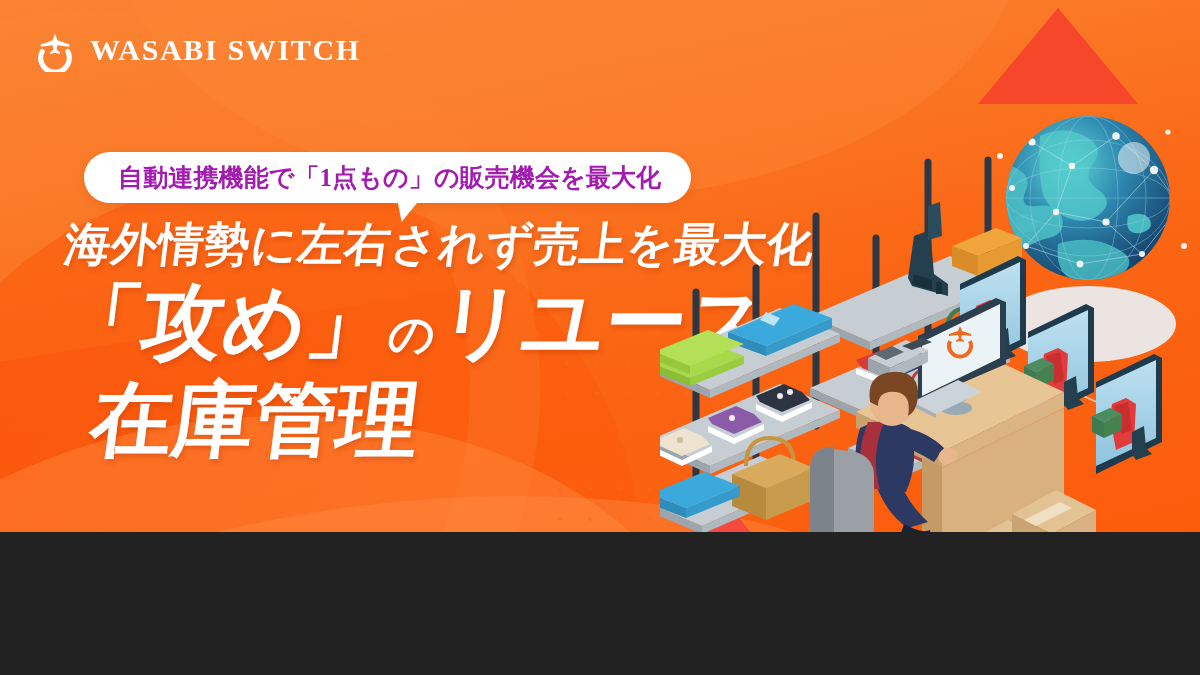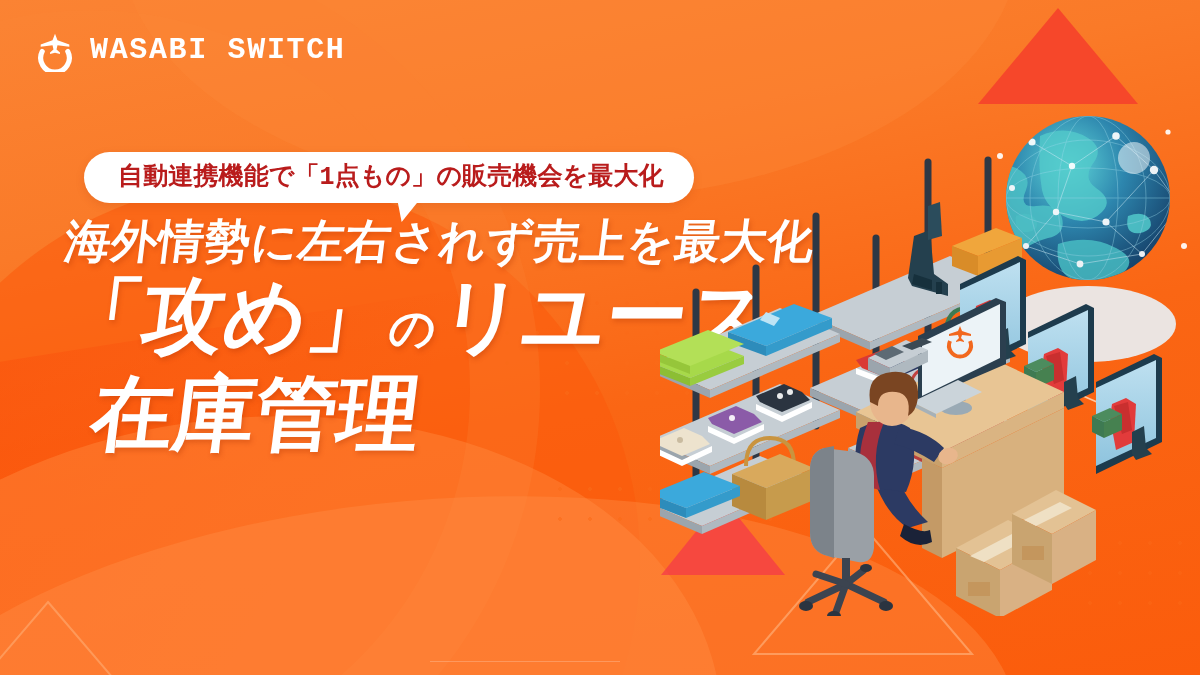--- a/index.html
+++ b/index.html
@@ -1,23 +1,23 @@
 <!DOCTYPE html>
 <html lang="ja"><head>
 <meta charset="utf-8">
 <title>WASABI SWITCH</title>
 <style>
   html,body{margin:0;padding:0;background:#222;}
   *{box-sizing:border-box;}
 
   .stage{
     position:relative;
-    width:1200px;height:675px;
+    width:1200px;height:532px;
     overflow:hidden;
-    font-family:Liberation Mono, monospace;
+    font-family:Liberation Serif, serif;
     background:#f97c2c;
   }
 
   
   .bg-base{position:absolute;inset:0;
     background:linear-gradient(168deg,#fb8434 0%,#fa7a28 28%,#fa6614 58%,#fb5c0c 100%);}
   .bg-wash-left{position:absolute;left:-120px;top:180px;width:760px;height:760px;
     border-radius:50%;background:#fb5a0b;opacity:.55;}
   .bg-swoosh-a{position:absolute;left:-260px;top:420px;width:980px;height:620px;
     border-radius:50% 50% 45% 55%/60% 55% 45% 40%;
@@ -53,21 +53,21 @@
   .logo{position:absolute;left:34px;top:28px;display:flex;align-items:center;gap:14px;}
   .logo-mark{width:42px;height:44px;}
   .logo-text{color:#fff;font-size:30px;font-weight:700;letter-spacing:.055em;
     white-space:nowrap;line-height:1;}
 
   
   .badge-wrap{position:absolute;left:84px;top:152px;}
   .badge{position:relative;display:inline-block;background:#fff;
     border-radius:34px;padding:13px 30px 13px 34px;
     box-shadow:0 3px 10px rgba(150,40,0,.14);}
-  .badge-text{color:#b91c1c;font-size:25px;font-weight:700;letter-spacing:.005em;
+  .badge-text{color:#a21caf;font-size:25px;font-weight:700;letter-spacing:.005em;
     white-space:nowrap;line-height:1;}
   .badge-tail{position:absolute;left:310px;bottom:-19px;width:0;height:0;
     border-style:solid;border-width:22px 11px 0 11px;
     border-color:#fff transparent transparent transparent;
     transform:skewX(-17deg);}
 
   
   .headline{position:absolute;left:0;top:222px;width:760px;color:#fff;}
   .hl-line{white-space:nowrap;line-height:1;font-weight:700;
     text-shadow:2px 3px 5px rgba(170,45,0,.30);}

